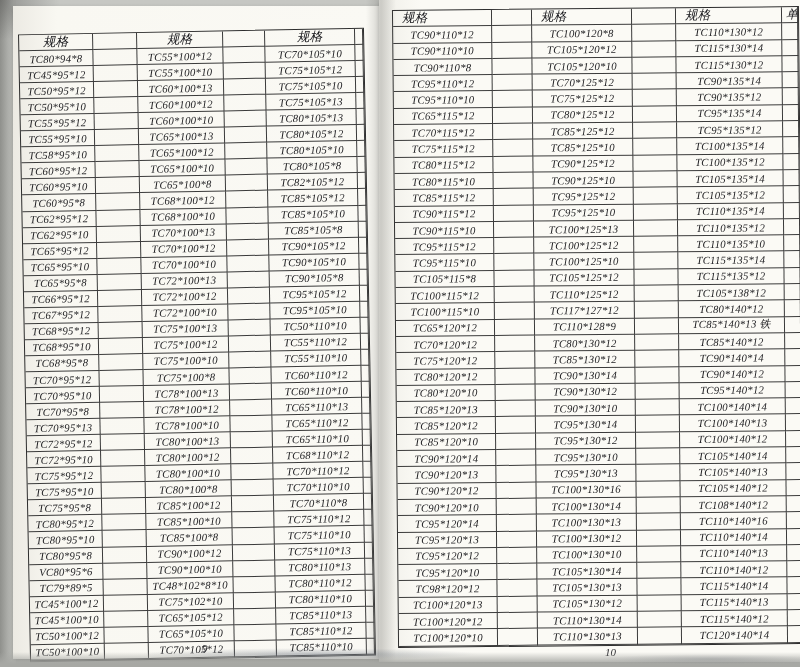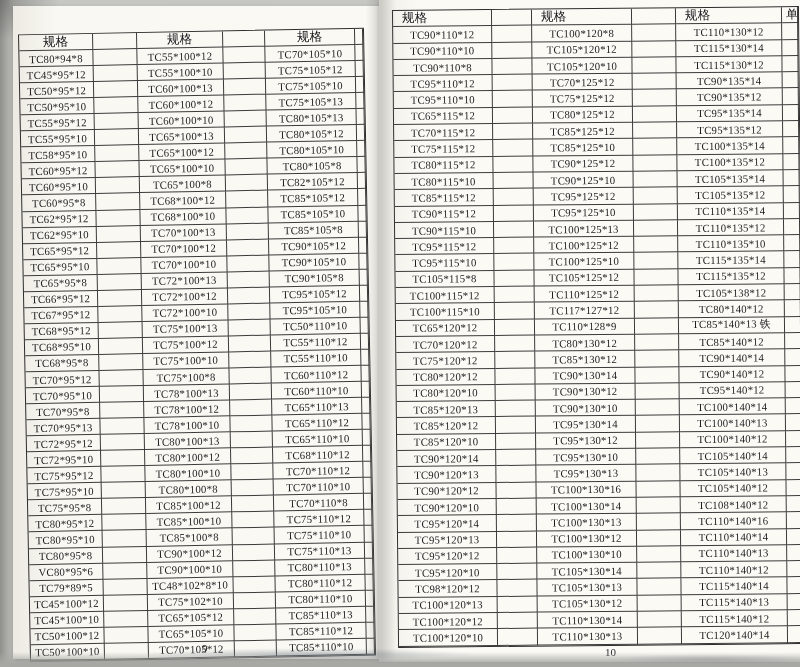--- a/index.html
+++ b/index.html
@@ -10,21 +10,21 @@
              background:linear-gradient(90deg,#8f908c,#c2c3bf 85%);}
   .edge-bottom{position:absolute;left:0;top:652px;width:800px;height:15px;
                background:linear-gradient(180deg,rgba(140,142,138,0),#a7a8a4 80%);}
   .smudge1{position:absolute;left:140px;top:648px;width:340px;height:12px;border-radius:50%;
            background:radial-gradient(ellipse,rgba(90,100,115,.35),rgba(90,100,115,0) 70%);}
   .smudge2{position:absolute;left:600px;top:654px;width:220px;height:10px;border-radius:50%;
            background:radial-gradient(ellipse,rgba(100,105,112,.28),rgba(100,105,112,0) 70%);}
   .corner-shadow{position:absolute;left:0;top:0;width:60px;height:40px;
            background:radial-gradient(ellipse at 0 0,rgba(80,80,78,.45),rgba(80,80,78,0) 70%);}
 
-  .page{position:absolute;background:#f8f7f1;}
+  .page{position:absolute;background:#f8f7f1;font-style:italic;}
   #page-left{left:13px;top:6px;width:366px;height:653px;
              background:linear-gradient(90deg,#eceae3 0%,#f9f8f2 12%,#faf9f4 100%);
              box-shadow:0 2px 4px rgba(60,60,58,.35);}
   #page-right{left:379px;top:0;width:421px;height:662px;
              background:linear-gradient(90deg,#efeee8 0%,#fbfaf5 10%,#fbfaf5 100%);
              box-shadow:0 2px 4px rgba(60,60,58,.3);}
   .gutter{position:absolute;left:366px;top:0;width:30px;height:667px;
           background:linear-gradient(90deg,rgba(120,120,116,0),rgba(120,120,116,.30) 50%,rgba(120,120,116,0));}
 
   .spec-table{display:grid;position:absolute;border:1.5px solid #2e2e2e;background:transparent;}

